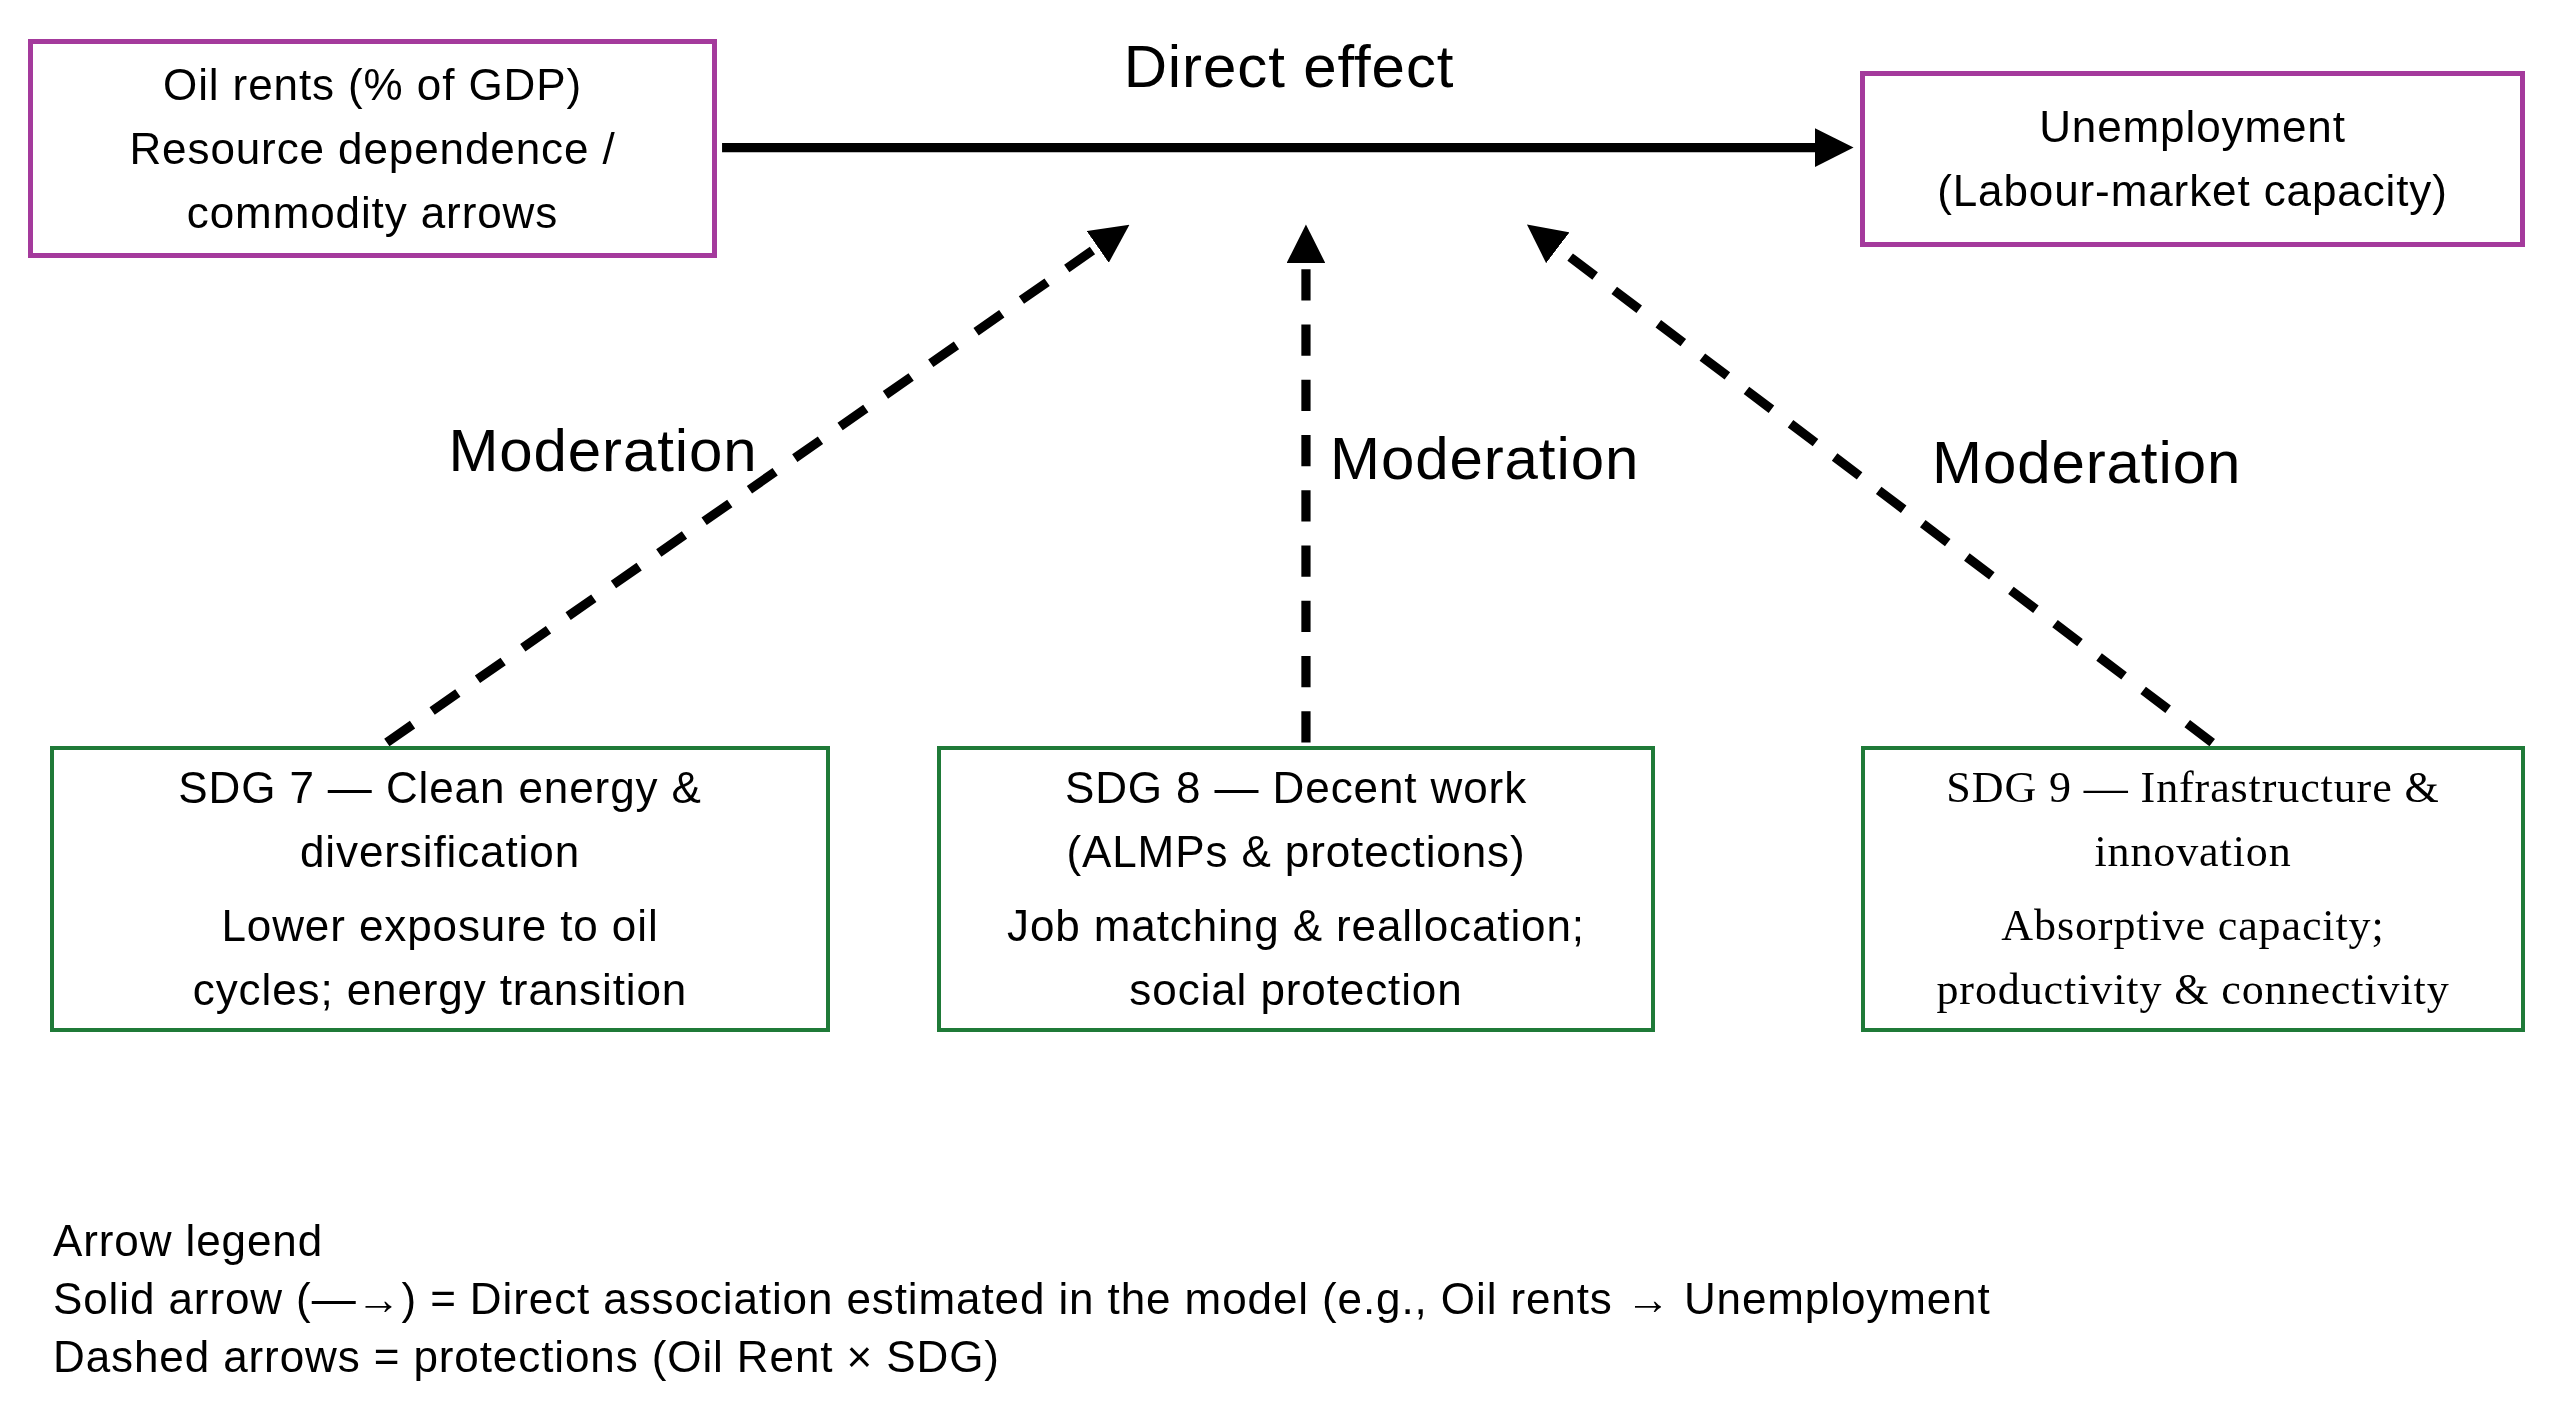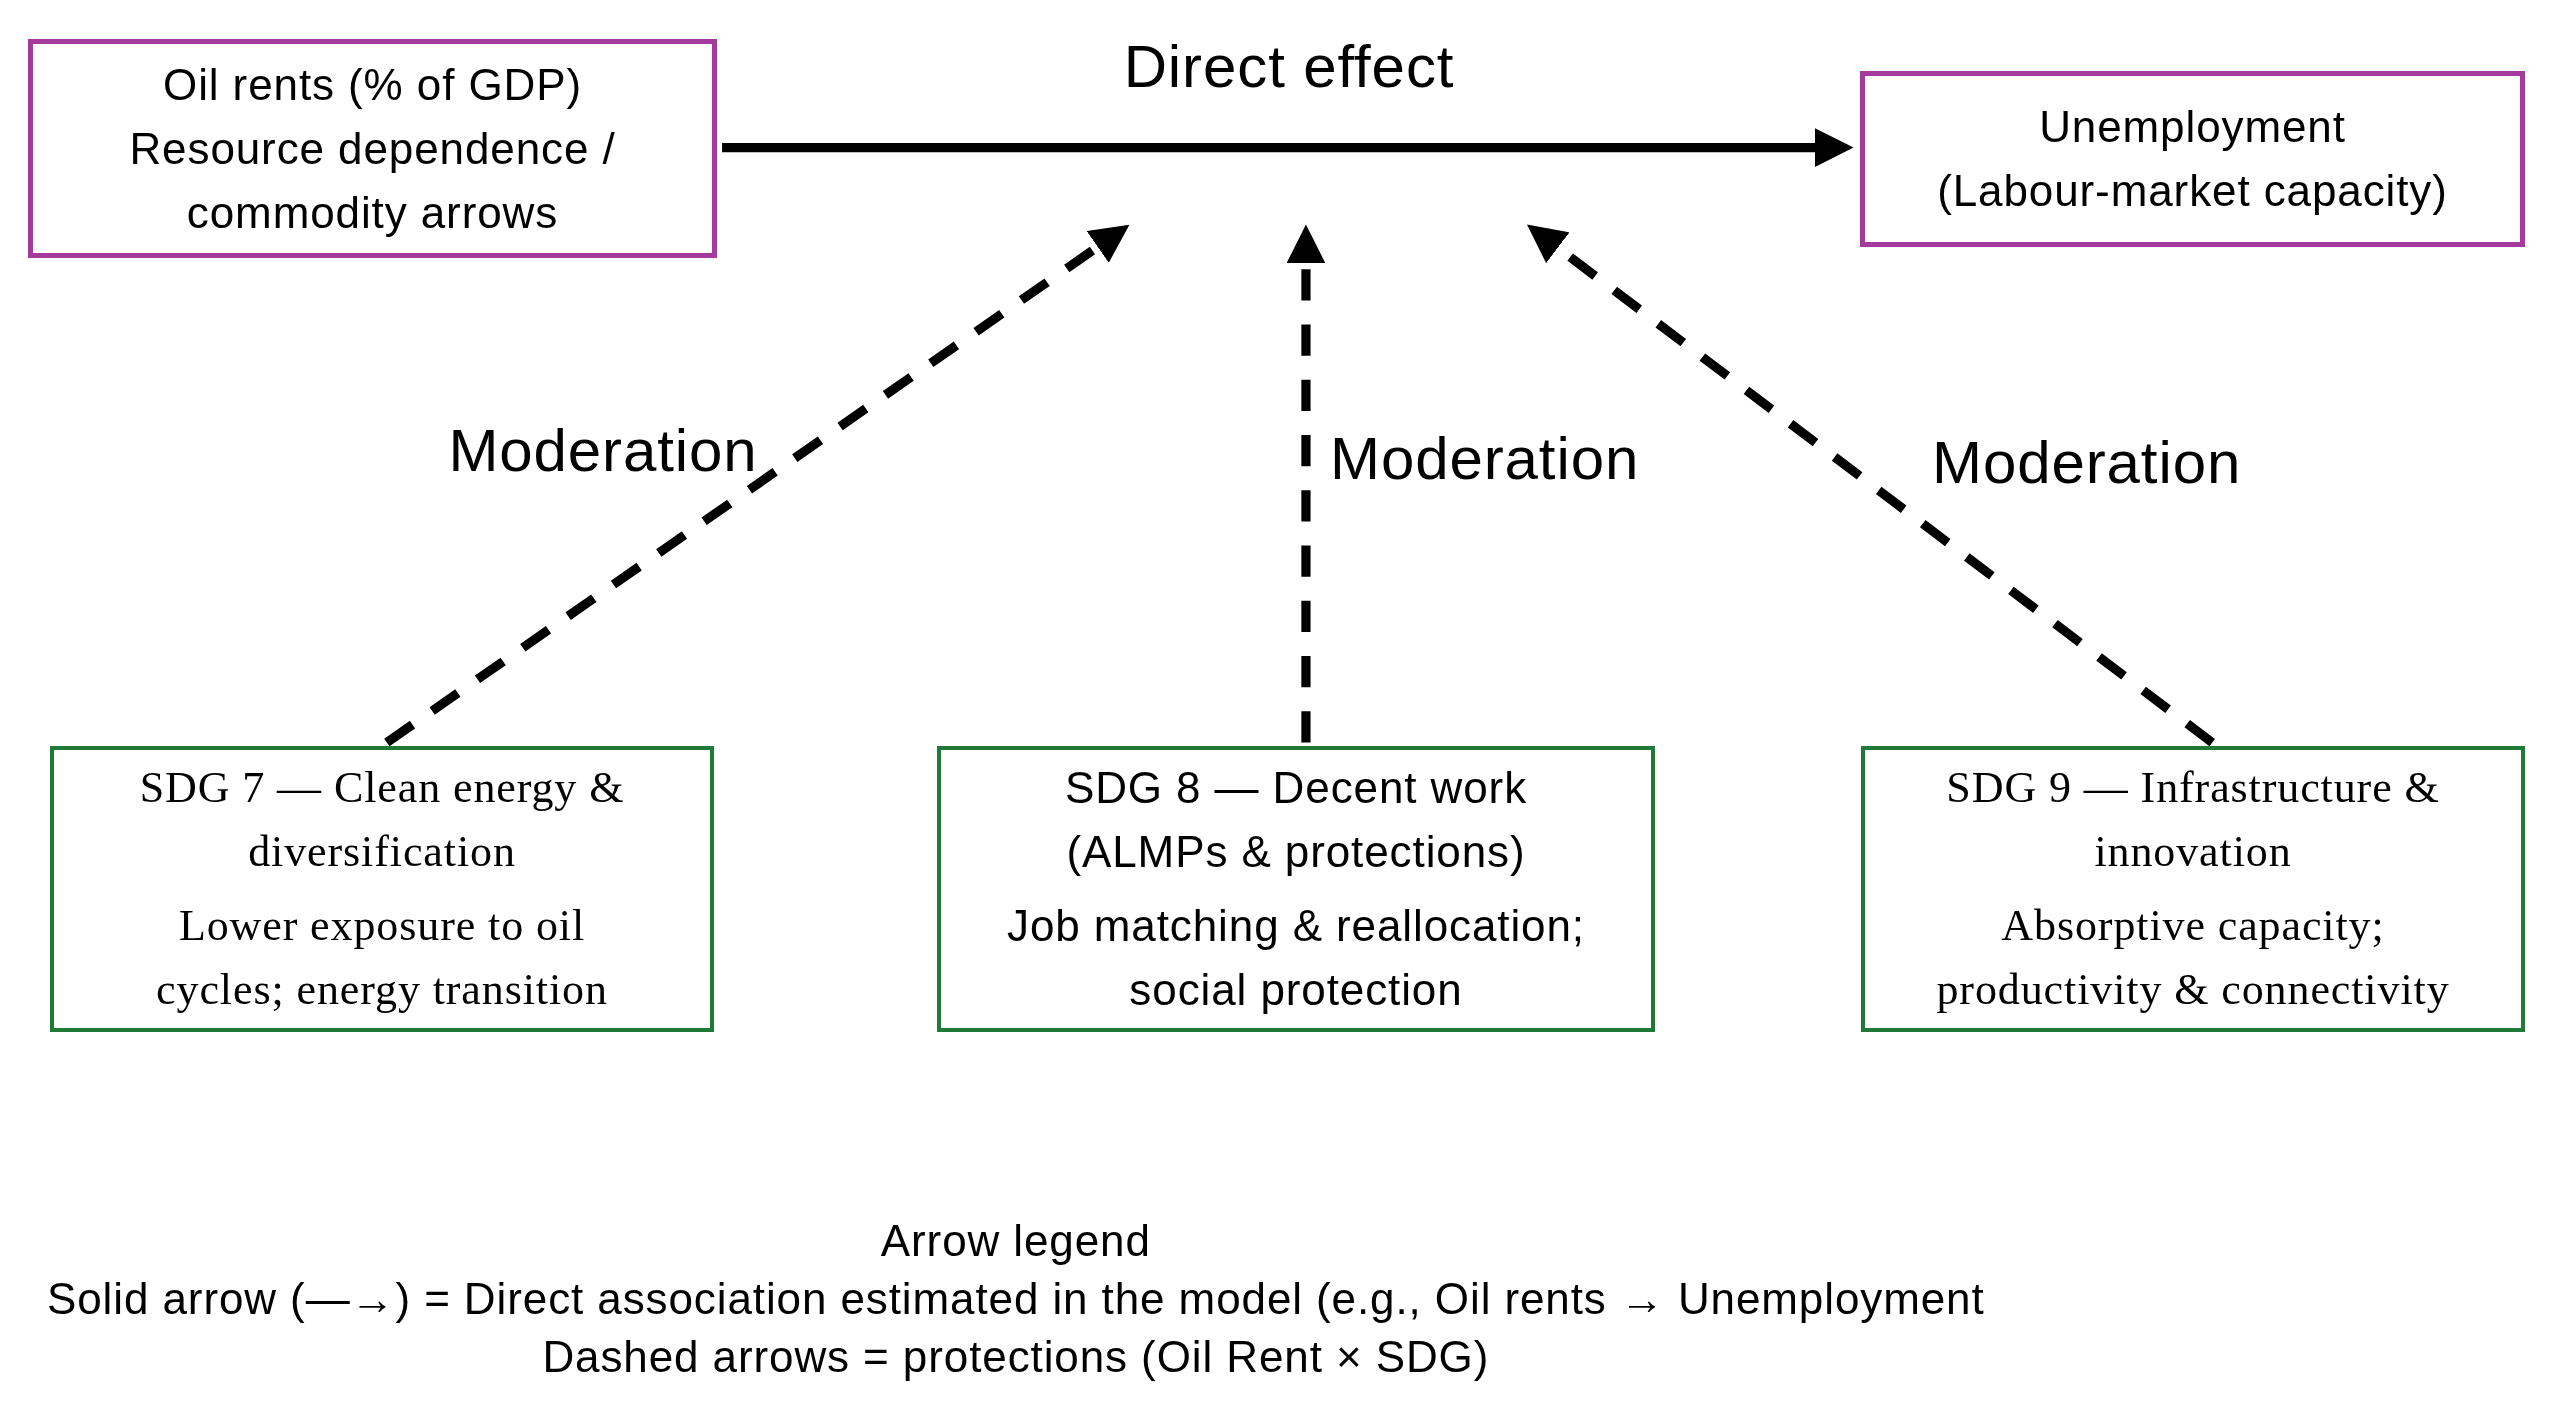--- a/index.html
+++ b/index.html
@@ -34,21 +34,21 @@
   .box.purple{border:5.5px solid var(--accent-purple);}
   .box.green{border:4.6px solid var(--accent-green);}
   .para + .para{margin-top:9.2px;}
 
   .float-label{
     position:absolute;
     font-size:60px;line-height:52px;letter-spacing:0.9px;
     text-align:center;white-space:nowrap;
   }
   .legend{
-    position:absolute;left:47px;top:1212px;text-align:center;
+    position:absolute;left:53px;top:1212px;
   }
   .legend-line{
     font-size:44px;line-height:58px;letter-spacing:0.9px;white-space:nowrap;
   }
 </style>
 </head>
 <body>
 
 <div class="canvas">
 
@@ -74,21 +74,21 @@
     <div>Oil rents (% of GDP)</div>
     <div>Resource dependence /</div>
     <div>commodity arrows</div>
   </div>
 
   <div class="box purple" style="left:1860px;top:71px;width:665px;height:176px;">
     <div>Unemployment</div>
     <div>(Labour-market capacity)</div>
   </div>
 
-  <div class="box green" style="left:50px;top:746px;width:664px;height:286px;font-family:Liberation Serif, serif;">
+  <div class="box green" style="left:50px;top:746px;width:780px;height:286px;">
     <div class="para">
       <div>SDG 7 — Clean energy &amp;</div>
       <div>diversification</div>
     </div>
     <div class="para">
       <div>Lower exposure to oil</div>
       <div>cycles; energy transition</div>
     </div>
   </div>
 

